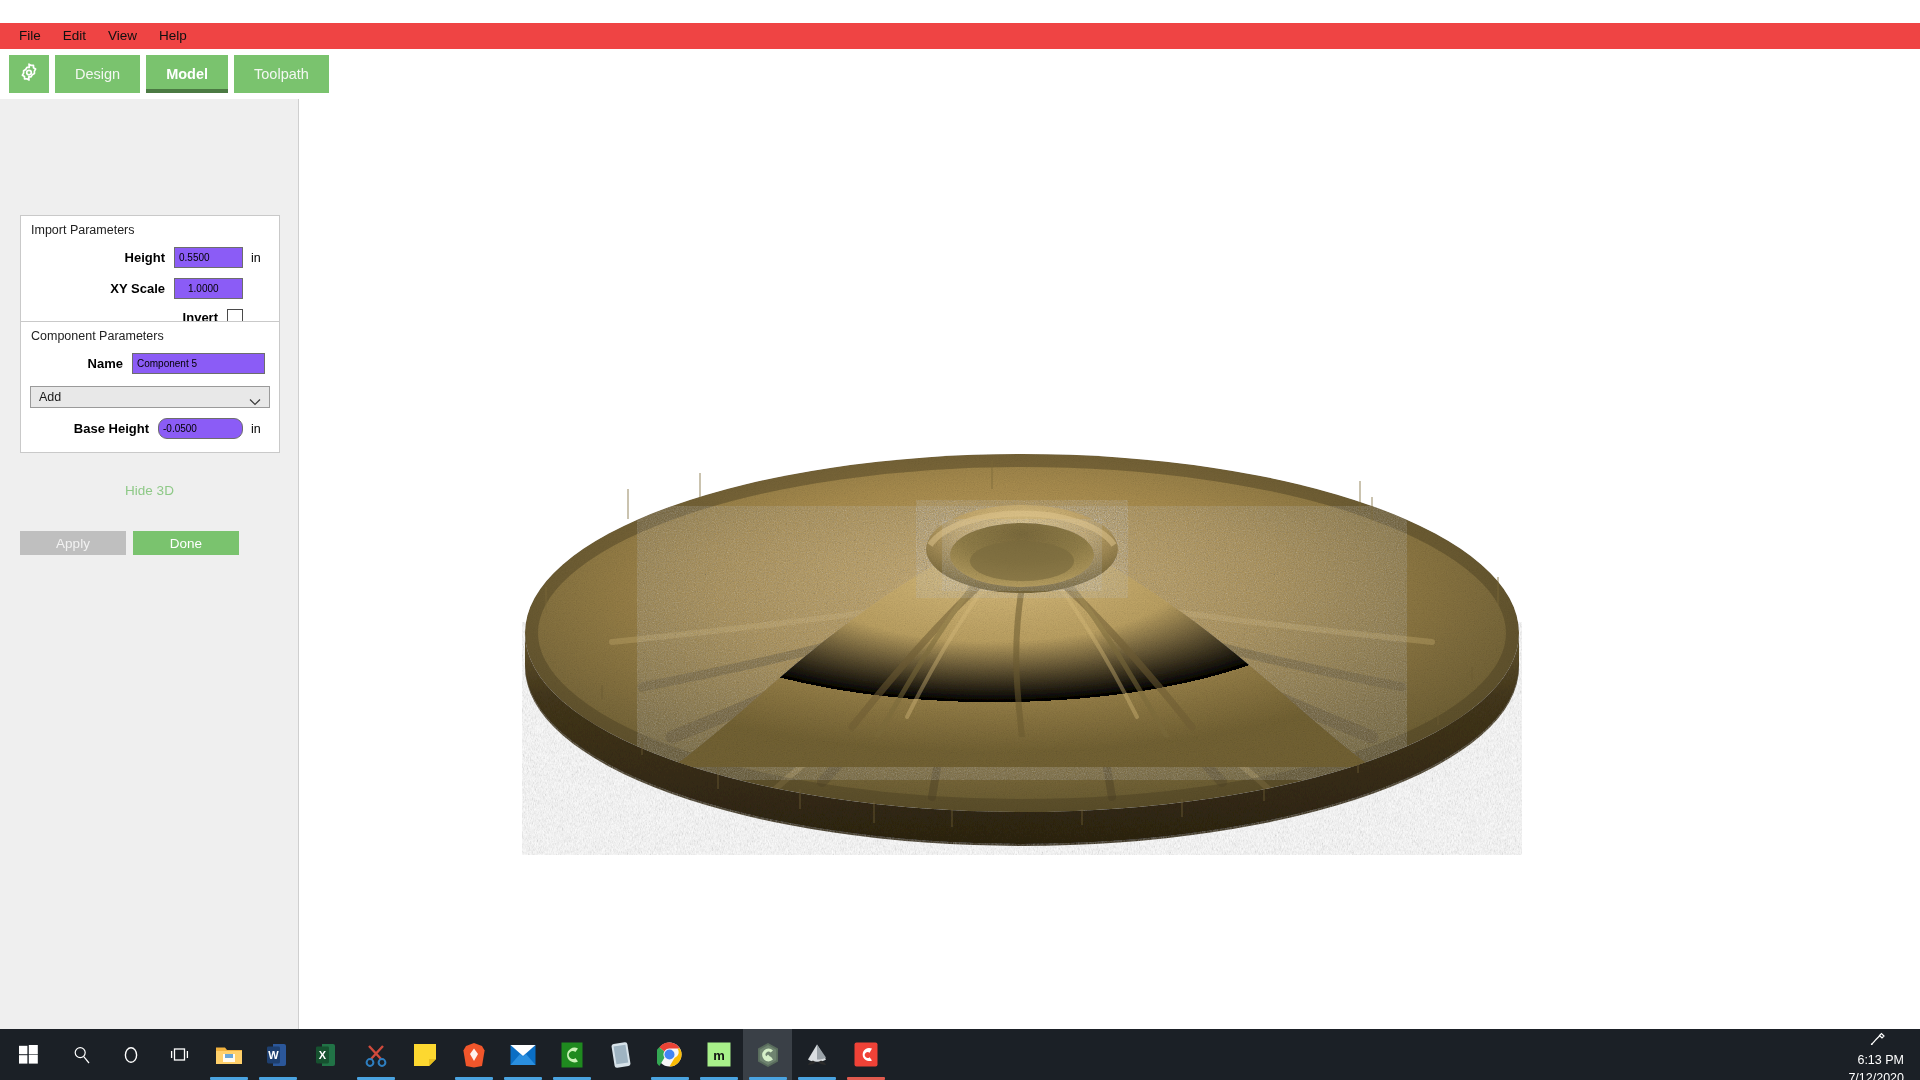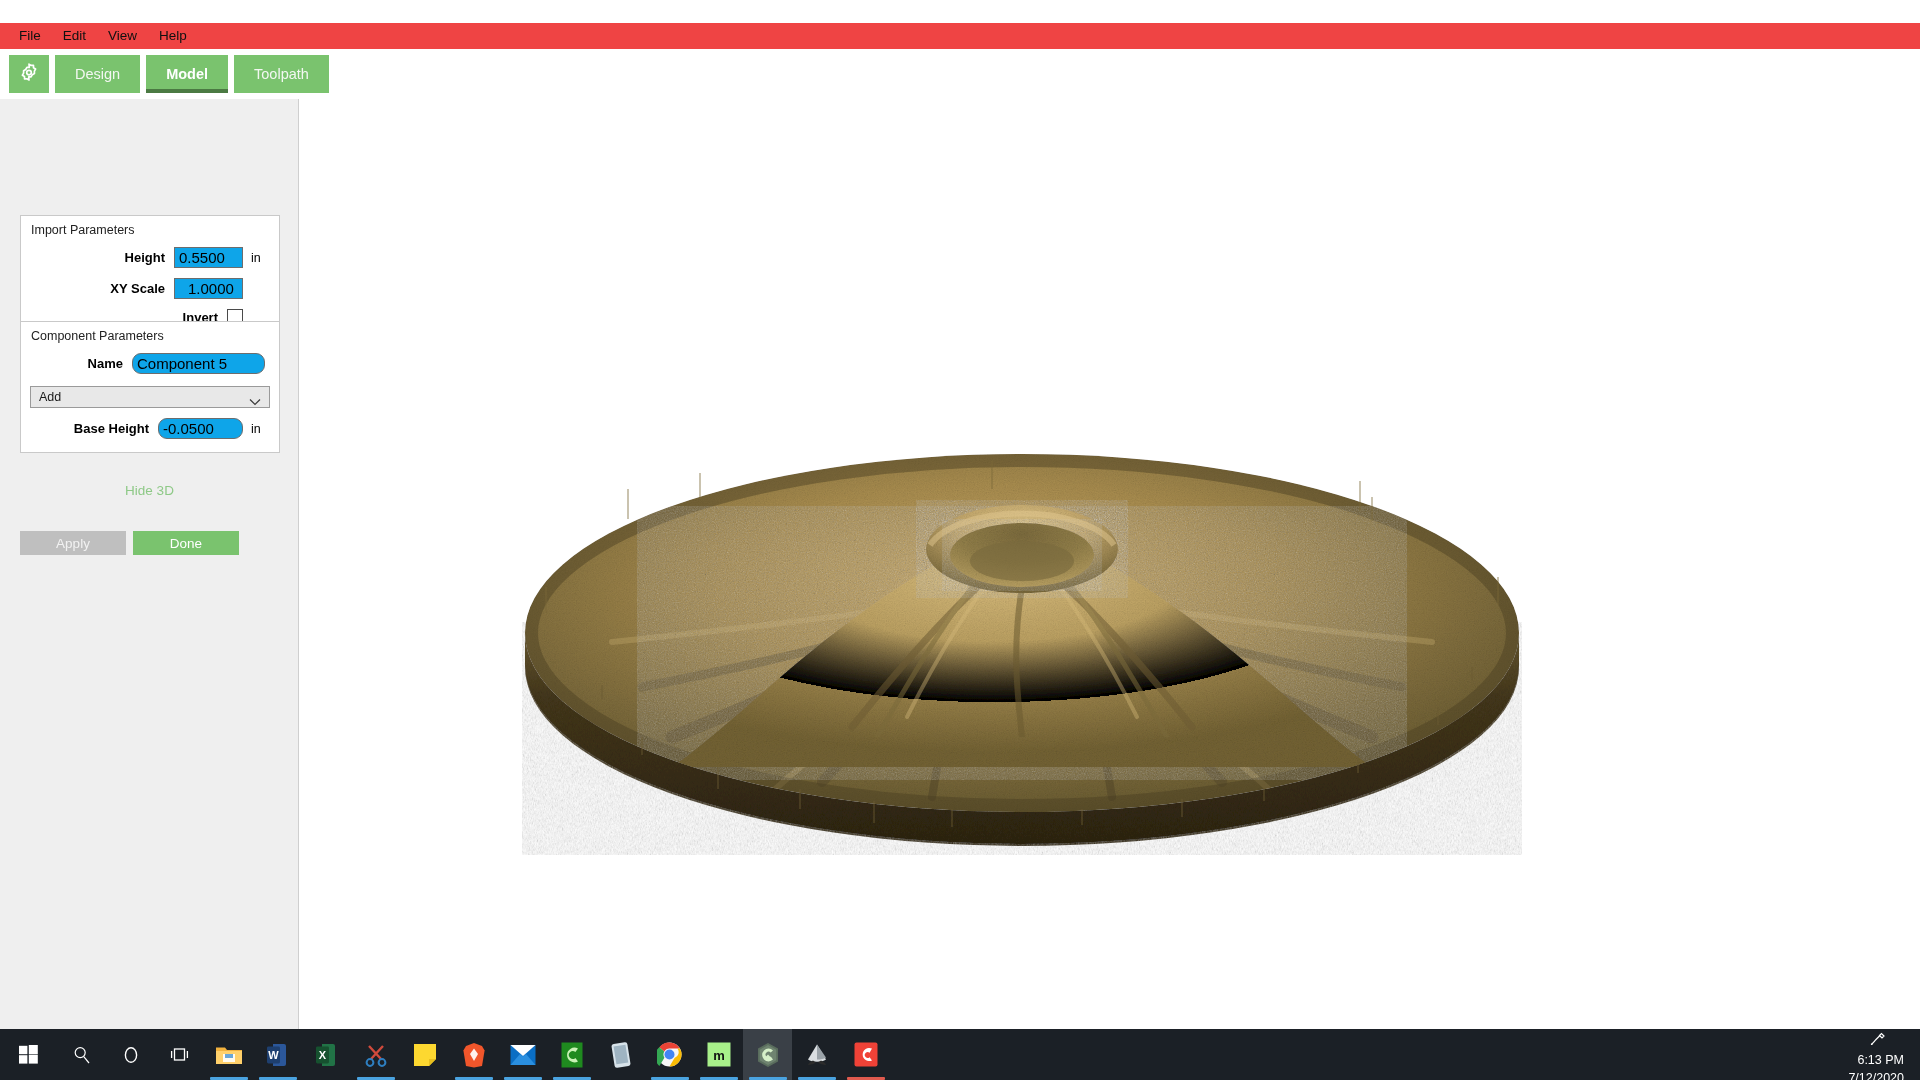--- a/index.html
+++ b/index.html
@@ -81,22 +81,22 @@
   }
   .field-row {
     display:flex; align-items:center; justify-content:flex-end;
     padding-right:14px; margin-top:10px;
   }
   .field-label {
     font-size:13px; font-weight:bold; color:#000; margin-right:9px;
     text-align:right; white-space:nowrap;
   }
   .field-input {
-    border:1px solid #6d6d6d; background:#0ea5e9; height:21px;
-    font-size:15px; color:#000; padding:0 4px;
+    border:1px solid #6d6d6d; background:#8b5cf6; height:21px;
+    font-size:10px; color:#000; padding:0 4px;
     font-family:"Liberation Sans", sans-serif;
   }
   .field-unit { font-size:12.5px; color:#000; margin-left:8px; width:14px; }
   .checkbox {
     width:16px; height:16px; border:1px solid #4a4a4a; background:#fff;
     display:inline-block;
   }
 
   .select-box {
     position:relative; margin:12px 9px 0 9px; height:22px;
@@ -203,21 +203,21 @@
           <span class="checkbox"></span>
           <span class="field-unit"></span>
         </div>
       </div>
 
       <div class="groupbox" style="top:222px; height:132px;">
         <div class="group-legend">Component Parameters</div>
 
         <div class="field-row">
           <span class="field-label">Name</span>
-          <input class="field-input" style="width: 133px; border-radius: 9px;" type="text" value="Component 5">
+          <input class="field-input" style="width: 133px;" type="text" value="Component 5">
         </div>
 
         <div class="select-box">
           <span class="select-label">Add</span>
           <span class="select-chevron">
             <svg width="12" height="9" viewBox="0 0 12 9">
               <path d="M1 1.5l5 5 5-5" fill="none" stroke="#3a3a3a" stroke-width="1.2"></path>
             </svg>
           </span>
         </div>

